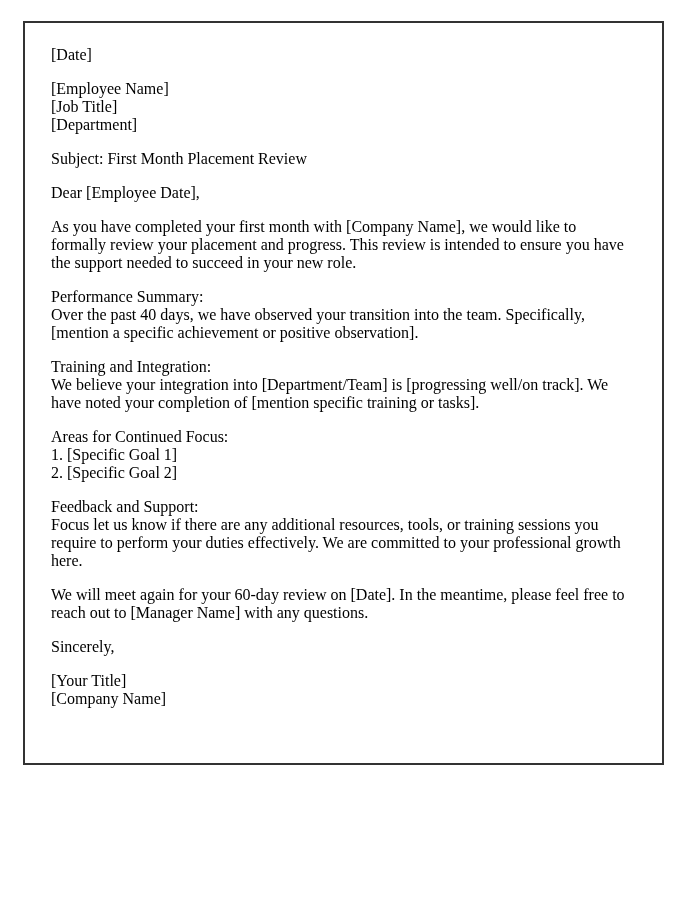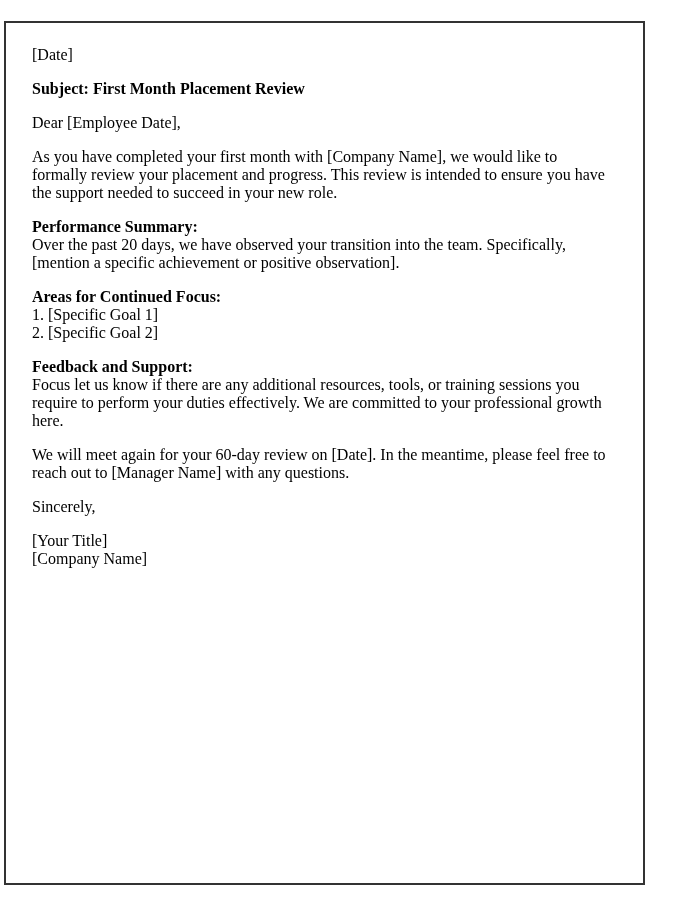--- a/index.html
+++ b/index.html
@@ -7,72 +7,82 @@
     padding: 0;
     background: #ffffff;
     width: 700px;
     height: 900px;
     font-family: "Liberation Serif", "DejaVu Serif", serif;
     font-size: 16px;
     color: #000000;
   }
   .page {
     position: absolute;
-    left: 4px;
+    left: 23px;
     top: 21px;
     width: 641px;
-    height: 864px;
+    height: 744px;
     box-sizing: border-box;
     border: 2px solid #333333;
     background: #ffffff;
     padding: 7px 26px 24px 26px;
     overflow: hidden;
   }
   .block {
     margin: 16px 0;
   }
   .line {
     display: block;
     line-height: 18px;
     white-space: nowrap;
   }
   .bold {
-    font-weight: bold;
+    font-weight: normal;
   }
 </style>
 </head>
 <body>
 
 <div class="page">
 
   <p class="block">
     <span class="line">[Date]</span>
   </p>
 
+  <p class="block">
+    <span class="line">[Employee Name]</span>
+    <span class="line">[Job Title]</span>
+    <span class="line">[Department]</span>
+  </p>
 
   <p class="block">
     <span class="line bold">Subject: First Month Placement Review</span>
   </p>
 
   <p class="block">
     <span class="line">Dear [Employee Date],</span>
   </p>
 
   <p class="block">
     <span class="line">As you have completed your first month with [Company Name], we would like to</span>
     <span class="line">formally review your placement and progress. This review is intended to ensure you have</span>
     <span class="line">the support needed to succeed in your new role.</span>
   </p>
 
   <p class="block">
     <span class="line bold">Performance Summary:</span>
-    <span class="line">Over the past 20 days, we have observed your transition into the team. Specifically,</span>
+    <span class="line">Over the past 40 days, we have observed your transition into the team. Specifically,</span>
     <span class="line">[mention a specific achievement or positive observation].</span>
   </p>
 
+  <p class="block">
+    <span class="line bold">Training and Integration:</span>
+    <span class="line">We believe your integration into [Department/Team] is [progressing well/on track]. We</span>
+    <span class="line">have noted your completion of [mention specific training or tasks].</span>
+  </p>
 
   <p class="block">
     <span class="line bold">Areas for Continued Focus:</span>
     <span class="line">1. [Specific Goal 1]</span>
     <span class="line">2. [Specific Goal 2]</span>
   </p>
 
   <p class="block">
     <span class="line bold">Feedback and Support:</span>
     <span class="line">Focus let us know if there are any additional resources, tools, or training sessions you</span>

